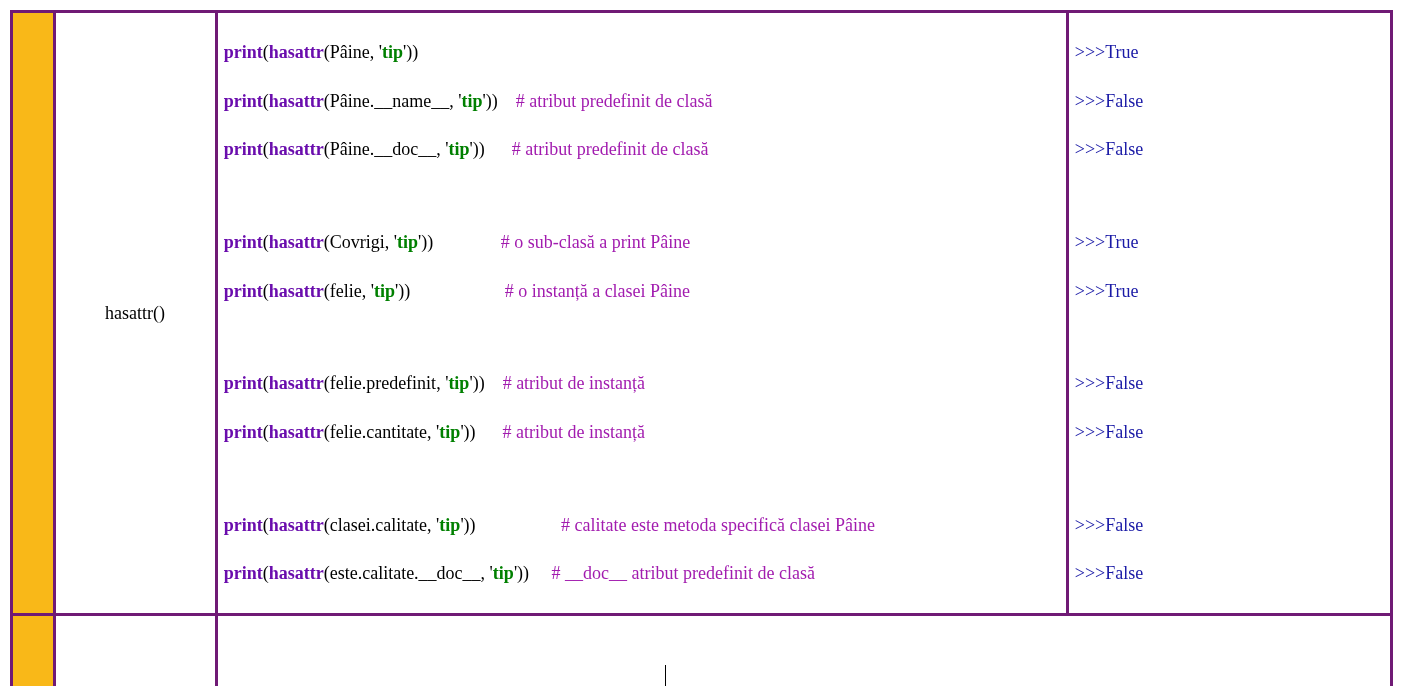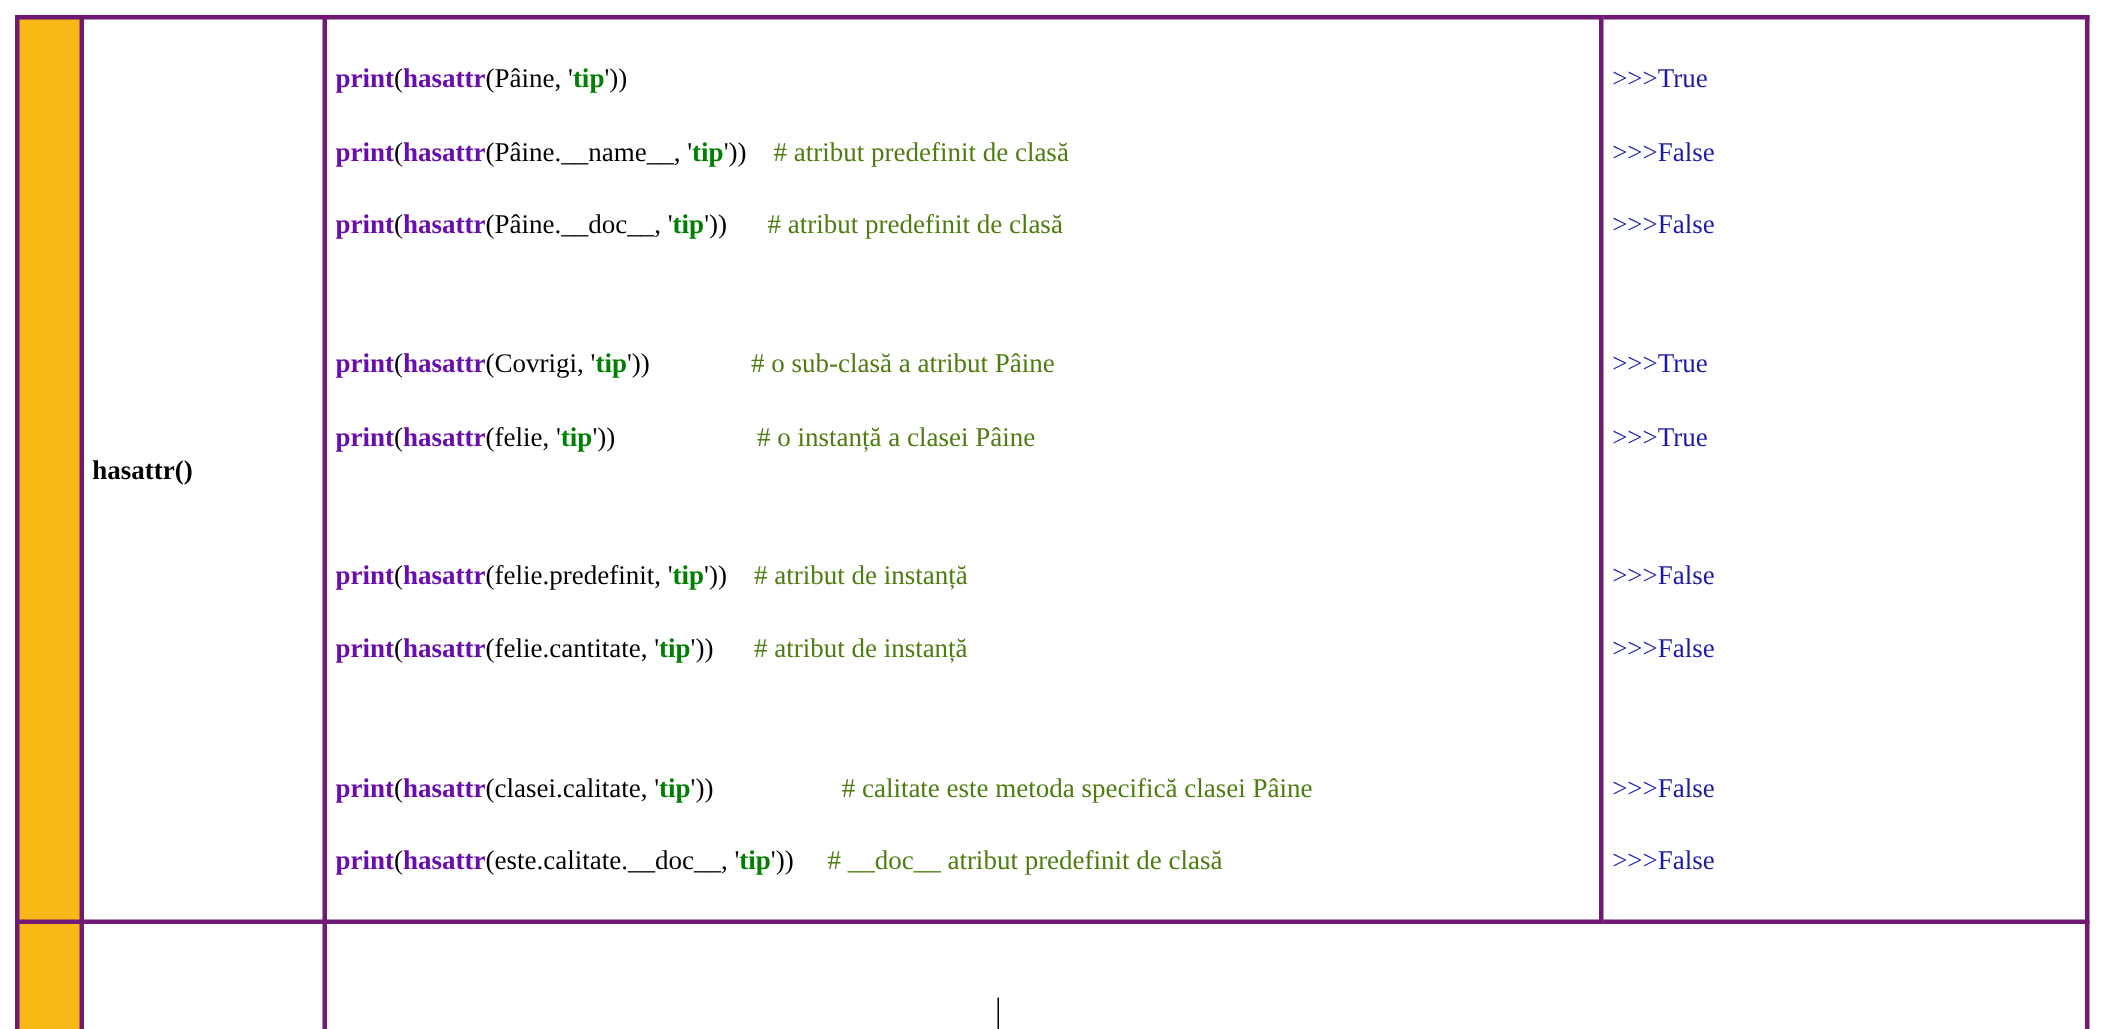--- a/index.html
+++ b/index.html
@@ -19,28 +19,28 @@
     vertical-align: top;
     padding: 3px 6px;
     line-height: 1.35;
   }
   td.orange {
     background: #f9b818;
     width: 42px;
   }
   td.funcname {
     width: 160px;
-    text-align: left;
+    text-align: center;
     vertical-align: middle;
-    font-weight: bold;
+    font-weight: normal;
   }
   .kw { color: #6a0dad; font-weight: bold; }   
   .plain { color: #000; }
   .str { color: #008000; font-weight: bold; }  
-  .cm { color: #4d7c0f; }                       
+  .cm { color: #a21caf; }                       
   .prompt { color: #1a1aa6; }                   
   .out-ok { color: #1a1aa6; text-align: center; }                  
   .codecell { white-space: pre; font-family: "Liberation Serif","Times New Roman",serif; }
   .line { display: block; }
   .gap { display:block; height: 1.1em; }
 </style>
 </head>
 <body>
 
 <table>
@@ -53,21 +53,21 @@
 
 <tbody>
       <tr>
 <td class="orange"></td>
 <td class="funcname">hasattr()</td>
 <td class="codecell">
 <span class="line"><span class="kw">print</span>(<span class="kw">hasattr</span>(<span class="plain">Pâine</span>, '<span class="str">tip</span>'))</span>
 <span class="line"><span class="kw">print</span>(<span class="kw">hasattr</span>(<span class="plain">Pâine.__name__</span>, '<span class="str">tip</span>'))    <span class="cm"># atribut predefinit de clasă</span></span>
 <span class="line"><span class="kw">print</span>(<span class="kw">hasattr</span>(<span class="plain">Pâine.__doc__</span>, '<span class="str">tip</span>'))      <span class="cm"># atribut predefinit de clasă</span></span>
 <span class="gap"></span>
-<span class="line"><span class="kw">print</span>(<span class="kw">hasattr</span>(<span class="plain">Covrigi</span>, '<span class="str">tip</span>'))               <span class="cm"># o sub-clasă a atribut Pâine</span></span>
+<span class="line"><span class="kw">print</span>(<span class="kw">hasattr</span>(<span class="plain">Covrigi</span>, '<span class="str">tip</span>'))               <span class="cm"># o sub-clasă a print Pâine</span></span>
 <span class="line"><span class="kw">print</span>(<span class="kw">hasattr</span>(<span class="plain">felie</span>, '<span class="str">tip</span>'))                     <span class="cm"># o instanță a clasei Pâine</span></span>
 <span class="gap"></span>
 <span class="line"><span class="kw">print</span>(<span class="kw">hasattr</span>(<span class="plain">felie.predefinit</span>, '<span class="str">tip</span>'))    <span class="cm"># atribut de instanță</span></span>
 <span class="line"><span class="kw">print</span>(<span class="kw">hasattr</span>(<span class="plain">felie.cantitate</span>, '<span class="str">tip</span>'))      <span class="cm"># atribut de instanță</span></span>
 <span class="gap"></span>
 <span class="line"><span class="kw">print</span>(<span class="kw">hasattr</span>(<span class="plain">clasei.calitate</span>, '<span class="str">tip</span>'))                   <span class="cm"># calitate este metoda specifică clasei Pâine</span></span>
 <span class="line"><span class="kw">print</span>(<span class="kw">hasattr</span>(<span class="plain">este.calitate.__doc__</span>, '<span class="str">tip</span>'))     <span class="cm"># __doc__ atribut predefinit de clasă</span></span>
 </td>
 <td class="codecell">
 <span class="line"><span class="prompt">&gt;&gt;&gt;</span><span class="out-ok">True</span></span>

